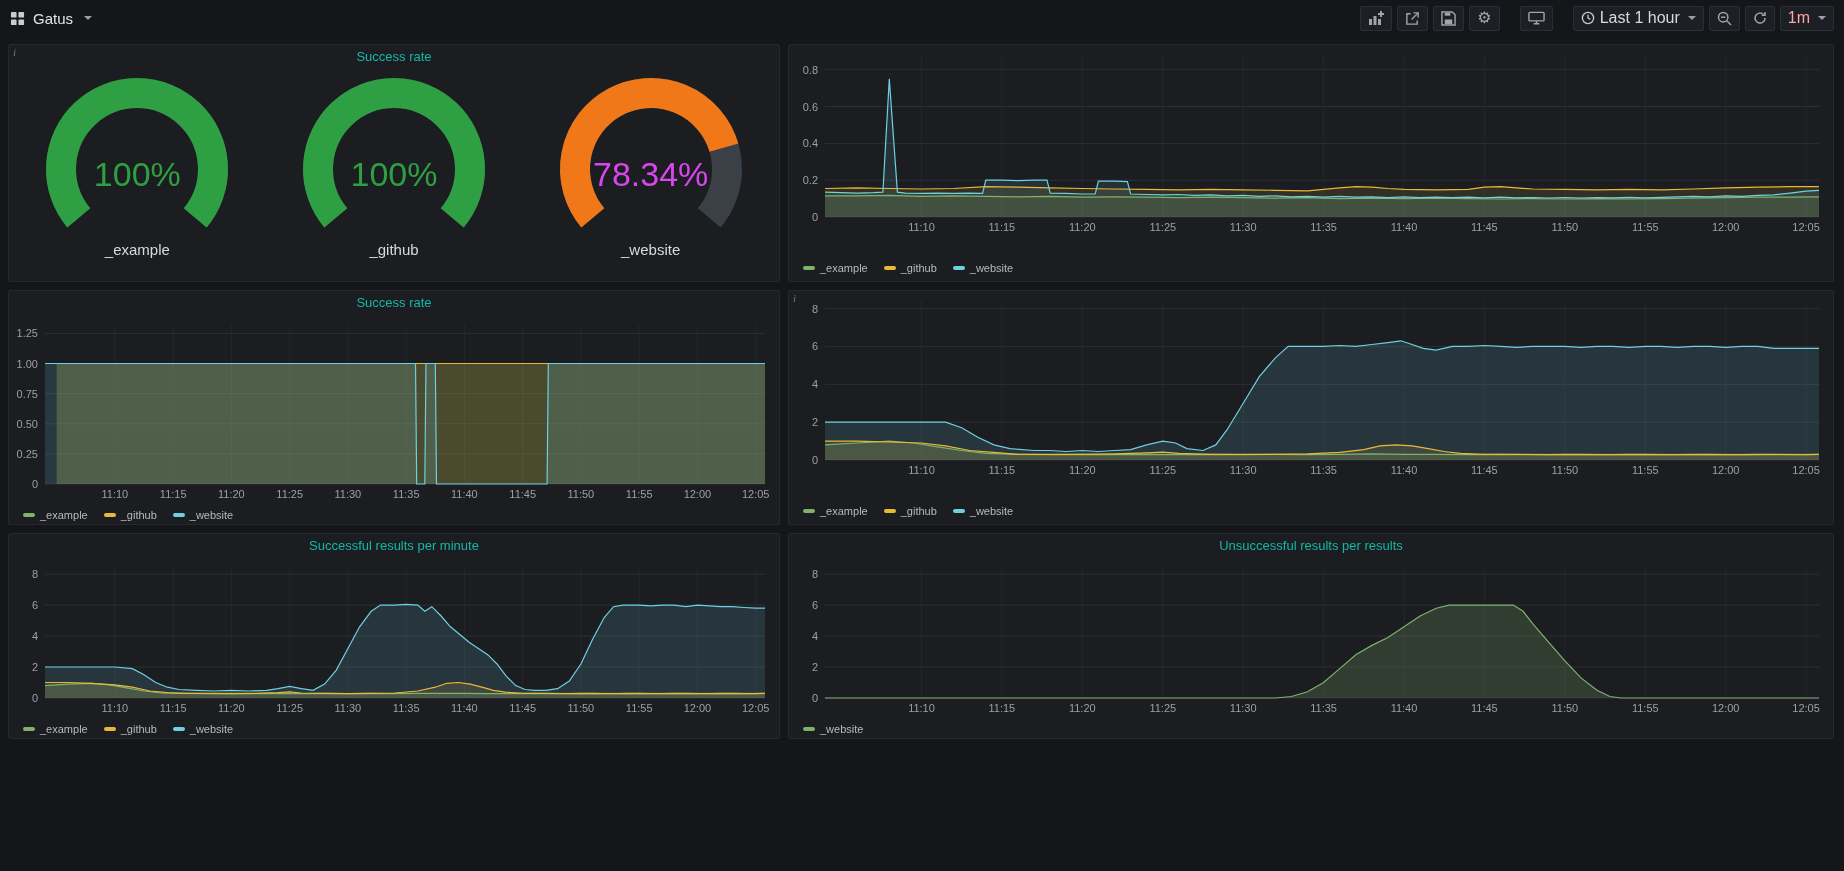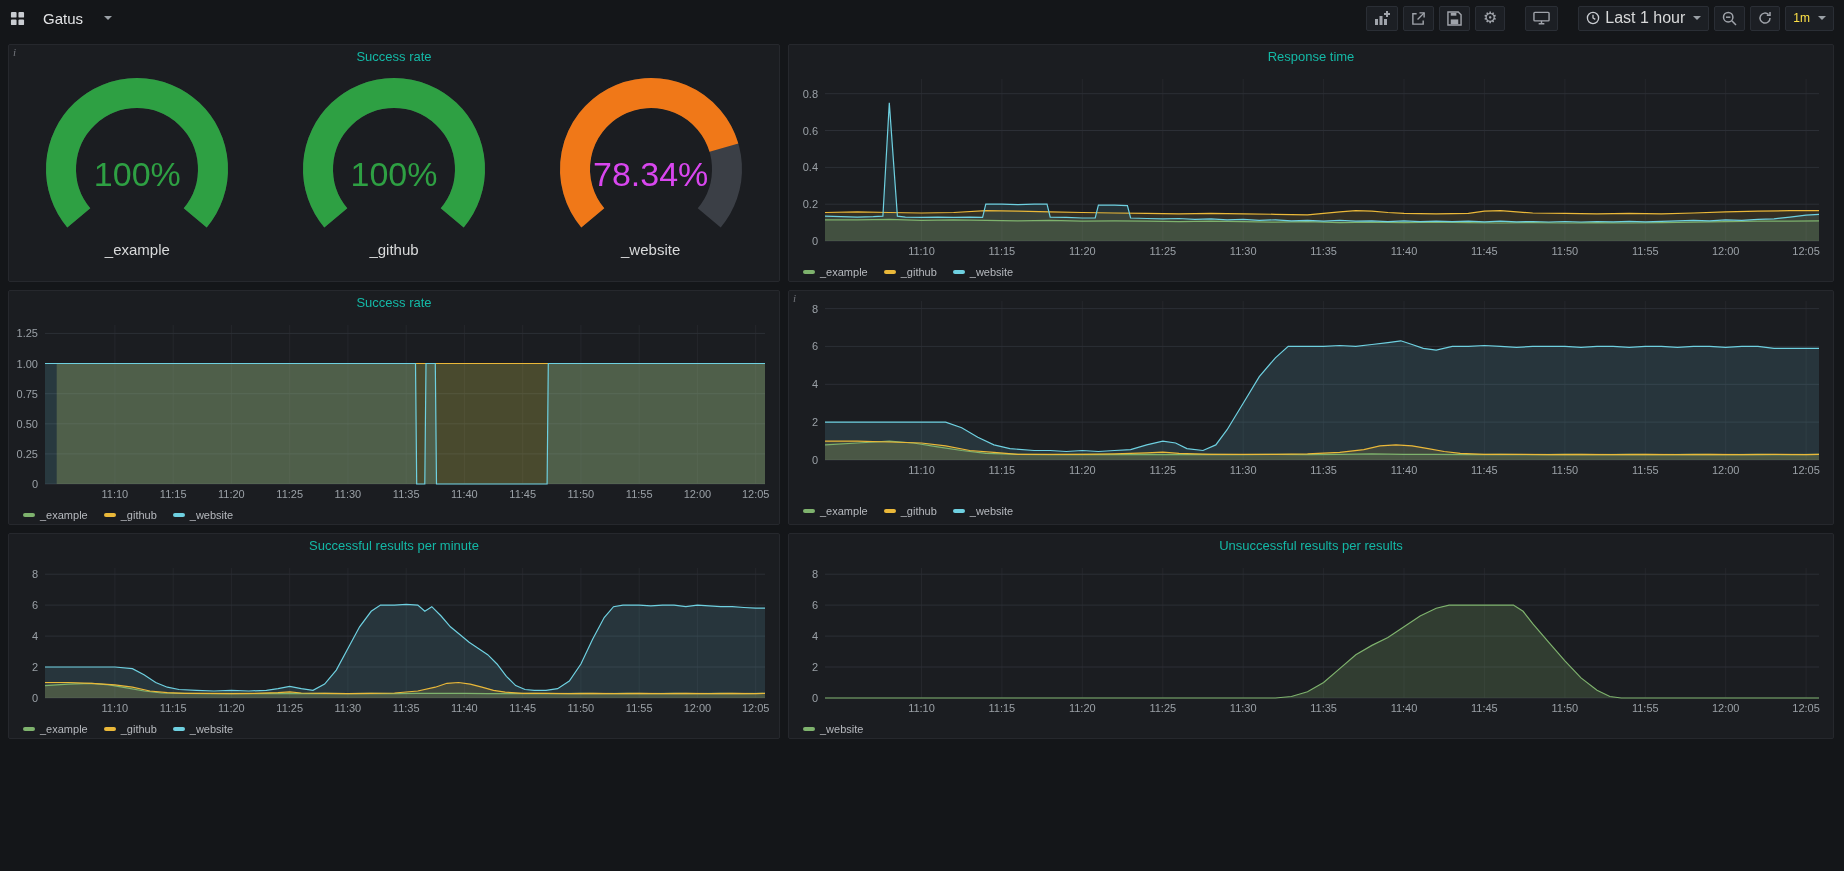--- a/index.html
+++ b/index.html
@@ -4,21 +4,21 @@
 <style>
   * { box-sizing: border-box; margin: 0; padding: 0; }
   html,body { width:1844px; height:871px; overflow:hidden; }
   body {
     background:#141619;
     font-family:"Liberation Sans","DejaVu Sans",sans-serif;
     color:#d8d9da;
   }
   
   .navbar { height:36px; display:flex; align-items:center; justify-content:space-between; padding:0 10px; background:#141619; }
-  .nav-left { display:flex; align-items:center; gap:18px; }
+  .nav-left { display:flex; align-items:center; gap:8px; }
   .dash-title { font-size:15px; color:#e3e4e6; cursor:pointer; }
   .caret { display:inline-block; width:0; height:0; border-left:4px solid transparent; border-right:4px solid transparent; border-top:4px solid #9aa0a6; margin-left:3px; vertical-align:middle; }
   .nav-right { display:flex; align-items:center; gap:5px; }
   .nav-btn { background:#1c1f24; border:1px solid #2a2e35; border-radius:2px; height:25px; min-width:28px; padding:0 7px; display:flex; align-items:center; justify-content:center; gap:5px; color:#a0a4ab; font-size:12px; cursor:pointer; }
   .nav-btn svg { display:block; }
   .nav-gap { width:10px; }
   .gear-glyph { font-size:16px; line-height:1; color:#a0a4ab; }
   .time-label { color:#d8d9da; font-size:16px; }
   
   .dash { display:grid; grid-template-columns:772px 1046px; grid-template-rows:238px 235px 206px; gap:8px; padding:8px; }
@@ -105,21 +105,21 @@
           <path d="M4 6.2h4.4"></path>
         </svg>
     </button>
     <button class="nav-btn">
       <svg width="14" height="14" viewBox="0 0 14 14" fill="none" stroke="#a0a4ab" stroke-width="1.5">
           <path d="M12 7a5 5 0 1 1-1.5-3.5"></path>
           <path d="M12 1v3.2H8.8"></path>
         </svg>
     </button>
     <button class="nav-btn">
-      <span style="font-size: 12px; color: #fde047;">1m</span>
+      <span style="font-size: 16px; color: #fca5a5;">1m</span>
       <span class="caret"></span>
     </button>
   </div>
 </header>
 
 <main class="dash">
 
   <section class="panel">
     <div class="info-corner">i</div>
     <h2 class="panel-title">Success rate</h2>
@@ -145,21 +145,20 @@
               <path d="M 64.78 146.85 A 76 76 0 1 1 181.22 146.85" stroke="#3b3f46" stroke-width="30" fill="none"></path>
               <path d="M 64.78 146.85 A 76 76 0 1 1 195.94 76.65" stroke="#f07818" stroke-width="30" fill="none"></path>
             </svg></div>
         <div class="gauge-value" style="color: #d946ef;">78.34%</div>
         <div class="gauge-label">_website</div>
       </div>
     </div>
   </section>
 
   <section class="panel">
-    <h2 class="panel-title">Response time</h2>
     <div class="chart"><svg width="1044" height="190" viewBox="0 0 1044 190">
           <line x1="132.5" y1="10" x2="132.5" y2="172" stroke="#25272c" stroke-width="1"></line>
           <text x="132.5" y="186" text-anchor="middle" font-size="11" fill="#9aa0a6">11:10</text>
           <line x1="212.9" y1="10" x2="212.9" y2="172" stroke="#25272c" stroke-width="1"></line>
           <text x="212.9" y="186" text-anchor="middle" font-size="11" fill="#9aa0a6">11:15</text>
           <line x1="293.3" y1="10" x2="293.3" y2="172" stroke="#25272c" stroke-width="1"></line>
           <text x="293.3" y="186" text-anchor="middle" font-size="11" fill="#9aa0a6">11:20</text>
           <line x1="373.8" y1="10" x2="373.8" y2="172" stroke="#25272c" stroke-width="1"></line>
           <text x="373.8" y="186" text-anchor="middle" font-size="11" fill="#9aa0a6">11:25</text>
           <line x1="454.2" y1="10" x2="454.2" y2="172" stroke="#25272c" stroke-width="1"></line>

